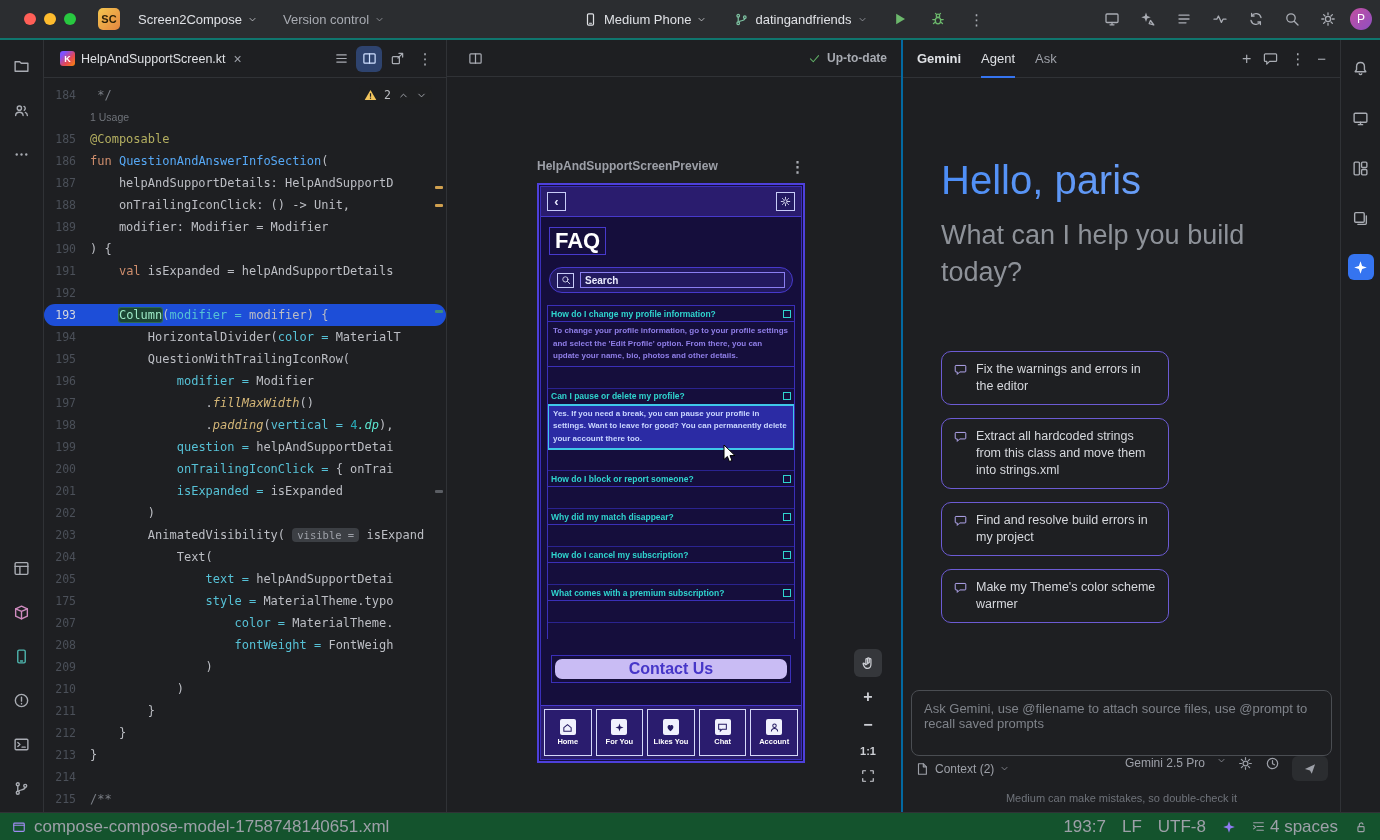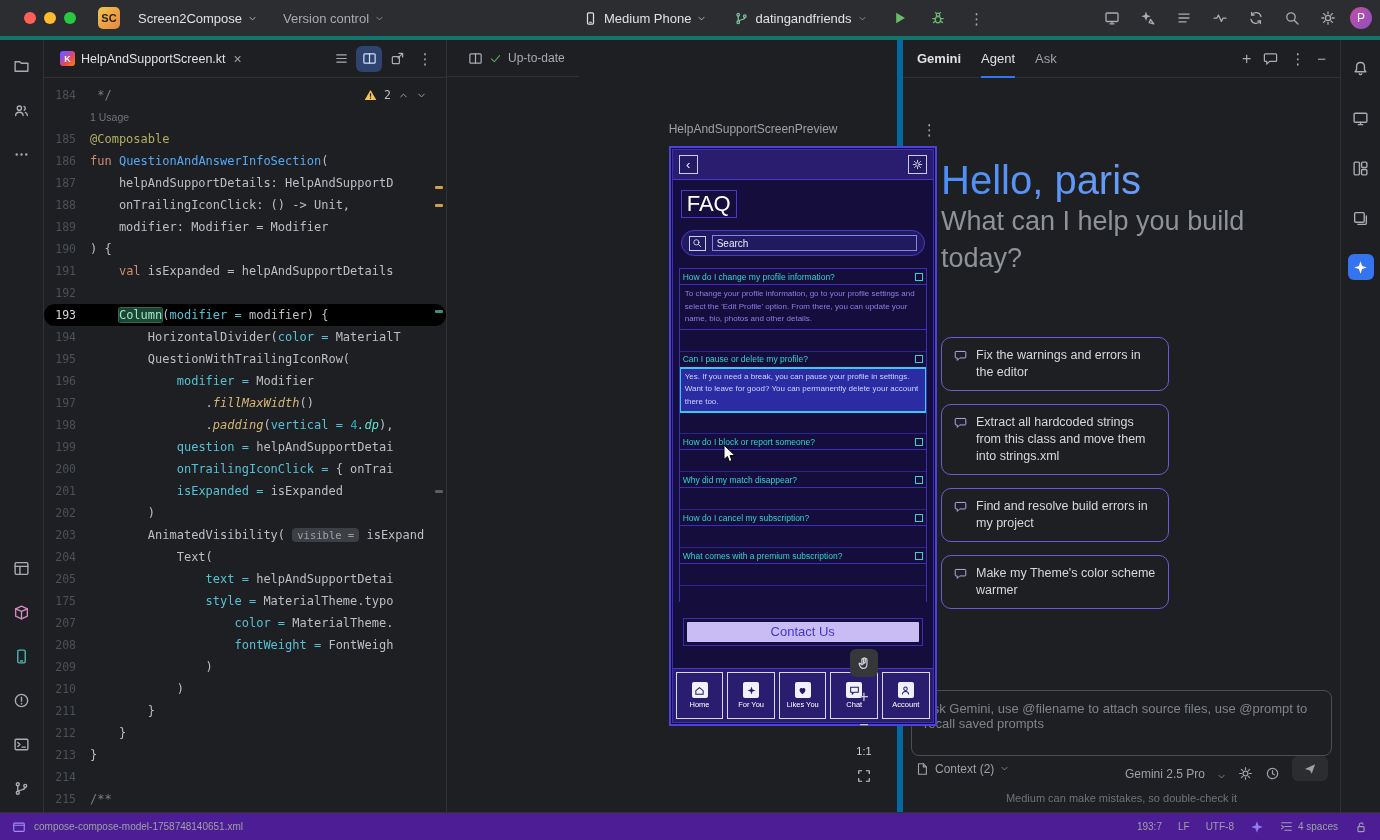--- a/index.html
+++ b/index.html
@@ -7,21 +7,21 @@
   body {
     width:1380px; height:840px; overflow:hidden; position:relative;
     background:#1E1F22; color:#CED0D6;
     font-family:"Liberation Sans", sans-serif; font-size:13px;
     -webkit-font-smoothing:antialiased;
   }
   svg.ic * { stroke:currentColor; fill:none; stroke-width:1.3; stroke-linecap:round; stroke-linejoin:round; }
   svg.ic .f { fill:currentColor; stroke:none; }
 
   
-  .titlebar { height:40px; background:#2B2D30; border-bottom:4px solid #0f766e;
+  .titlebar { height:40px; background:#2B2D30; border-bottom:2px solid #0f766e;
     display:flex; align-items:center; padding:0 10px 0 24px; gap:10px; position:relative; }
   .traffic { display:flex; gap:8px; margin-right:12px; }
   .tl { width:12px; height:12px; border-radius:50%; }
   .tl.r { background:#FF5F57; } .tl.y { background:#FEBC2E; } .tl.g { background:#28C840; }
   .logo-sc { width:22px; height:22px; border-radius:5px; background:linear-gradient(135deg,#F3C64F,#E5853F);
     color:#2D2008; font-weight:bold; font-size:11px; display:flex; align-items:center; justify-content:center; }
   .menu-item { display:flex; align-items:center; gap:6px; padding:4px 8px; border-radius:6px;
     font-size:13px; color:#DFE1E5; white-space:nowrap; }
   .menu-item.dim { color:#A8ABB2; }
   .tb-center { position:absolute; left:575px; display:flex; align-items:center; gap:12px; }
@@ -47,41 +47,41 @@
     background:linear-gradient(135deg,#7F52FF 20%,#E44857 60%,#F88909); display:flex; align-items:center; justify-content:center; }
   .tab-close { color:#9DA0A8; font-size:14px; margin-left:2px; }
   .tabbar-right { margin-left:auto; display:flex; align-items:center; gap:2px; }
   .tabbar-right .ibtn { width:26px; height:26px; }
   .ibtn.active-icon { background:#2E436E; color:#CFE0FF; }
 
   .code-area { flex:1; position:relative; overflow:hidden; padding-top:6px;
     font-family:"DejaVu Sans Mono", monospace; }
   .cl { display:flex; height:22px; line-height:22px; white-space:pre; font-size:12px; }
   .cl .g { width:46px; flex:none; text-align:right; padding-right:14px; color:#4B5059; font-size:11.5px; }
-  .cl.caret { background:#000000;border-radius:11px; }
+  .cl.caret { background:#1d4ed8;border-radius:11px; }
   .cl.caret .g { color:#D5D8DE; }
   .ct { margin:0; font:inherit; white-space:pre; }
   .tok-pl  { color:#BCBEC4; }
   .tok-cmt { color:#7A7E85; }
   .tok-ann { color:#B3AE60; }
   .tok-kw  { color:#CF8E6D; }
   .tok-fn  { color:#56A8F5; }
   .tok-na  { color:#56C1D6; }
   .tok-num { color:#2AACB8; }
   .tok-prop{ color:#5eead4; font-style:italic; }
   .tok-ext { color:#D5B778; font-style:italic; }
   .tok-hl  { color:#9CE8C5; background:#1C4534; box-shadow:0 0 0 1px #2E6B52; border-radius:2px; }
   .tok-chip{ background:#3C3F44; color:#9DA0A8; border-radius:4px; padding:1px 5px; font-size:10.5px; }
   .tok-inlayhint { color:#6F737A; font-size:10.5px; font-family:"Liberation Sans",sans-serif; }
   .lens { position:absolute; top:8px; right:14px; display:flex; align-items:center; gap:7px;
     font-size:11.5px; color:#BCBEC4; background:rgba(30,31,34,.92); padding:2px 5px; border-radius:4px; z-index:5; }
   .stripe { position:absolute; right:3px; width:8px; height:3px; border-radius:1px; z-index:4; }
 
   
-  .preview-pane { flex:1; display:flex; border-right:6px solid #0369a1; position:relative; }
+  .preview-pane { flex:1; display:flex; flex-direction:column; border-right:2px solid #0369a1; position:relative;font-weight:bold; }
   .preview-toolbar { height:37px; border-bottom:1px solid #303236; display:flex; align-items:center; padding:0 14px; }
   .uptodate { margin-left:auto; display:flex; align-items:center; gap:6px; font-size:12px; color:#A8ABB2; }
   .preview-canvas { flex:1; position:relative; background:#1E1F22; }
   .preview-label { position:absolute; left:90px; top:82px; width:268px; display:flex; justify-content:space-between;
     font-size:12px; color:#9DA0A8; }
   .phone { position:absolute; left:90px; top:106px; width:268px; height:580px;
     background:#150E3C; border:2px solid #4E40DC; display:flex; }
   .phone-inner { flex:1; margin:1px; border:1px solid #3A2FB8; display:flex; flex-direction:column; overflow:hidden; }
   .p-appbar { height:30px; background:#2A1C6E; border-bottom:1px solid #4739CC; display:flex;
     align-items:center; justify-content:space-between; padding:0 6px; flex:none; }
@@ -96,21 +96,21 @@
   .p-search-input { flex:1; border:1px solid #8A7FF0; height:16px; line-height:15px; font-size:10px; color:#E9EBFD; padding:0 4px; }
   .p-list { flex:1; margin:12px 6px 0; border:1px solid #3A2FB8; border-bottom:none; display:flex;
     flex-direction:column; overflow:hidden; }
   .p-q { height:16px; flex:none; border-bottom:1px solid #3A2FB8; display:flex; align-items:center;
     justify-content:space-between; padding:0 3px; color:#2FD4CE; font-size:8.5px; }
   .p-qbox { width:8px; height:8px; border:1px solid #2FD4CE; flex:none; }
   .p-a { flex:none; border-bottom:1px solid #3A2FB8; padding:3px 5px; color:#8F7EE8; font-size:8px; line-height:12.5px; }
   .p-a.hl { background:#2B2BA4; outline:2px solid #3FC8E8; outline-offset:-1px; color:#C9D6FF; }
   .p-gap { height:22px; flex:none; border-bottom:1px solid #2A2390; }
   .p-contact-wrap { margin:16px 10px 22px; border:1px solid #3A2FB8; padding:3px; flex:none; }
-  .p-contact { background:#C9BCF4; border-radius:1px; text-align:center; color:#4636C8; font-size:13px; line-height:20px; }
+  .p-contact { background:#C9BCF4; border-radius:7px; text-align:center; color:#4636C8; font-size:16px; line-height:20px; }
   .p-nav { height:54px; flex:none; background:#2A1C6E; border-top:1px solid #4739CC; display:flex; padding:0 1px; }
   .p-nav-item { flex:1; margin:3px 2px; border:1px solid #D6D9FA; display:flex; flex-direction:column;
     align-items:center; justify-content:center; gap:2px;text-align:center; }
   .p-nav-ic { width:16px; height:16px; background:#F0F1FD; border-radius:2px; display:flex; align-items:center; justify-content:center; }
   .p-nav-label { color:#FFFFFF; font-size:7.5px; white-space:nowrap; }
   .zoomctl { position:absolute; right:19px; bottom:26px; display:flex; flex-direction:column; align-items:center; gap:12px; }
   .hand-btn { width:28px; height:28px; border-radius:6px; background:#35373B; color:#CED0D6;
     display:flex; align-items:center; justify-content:center; }
   .zbtn { color:#CED0D6; font-size:16px; line-height:1; text-align:center; }
   .zratio { font-size:11px; color:#CED0D6; }
@@ -120,44 +120,44 @@
   .g-header { height:38px; border-bottom:1px solid #303236; display:flex; align-items:stretch; padding:0 14px; gap:20px; }
   .g-header > * { display:flex; align-items:center; }
   .g-title { font-size:13px; font-weight:bold; color:#DFE1E5; }
   .g-tab { font-size:13px; color:#9DA0A8; border-bottom:2px solid transparent; margin-bottom:-1px; }
   .g-tab.active { color:#DFE1E5; border-bottom-color:#3574F0; }
   .g-header-icons { margin-left:auto; gap:12px; color:#A9ACB3; }
   .g-body { flex:1; display:flex; flex-direction:column; padding:0 8px 8px; overflow:hidden; }
   .g-hero { padding-left:30px; }
   .g-greeting { margin-top:80px; font-size:40px; font-weight:500;
     background:linear-gradient(90deg,#4C8DF6,#85AEF8); -webkit-background-clip:text; background-clip:text; color:transparent; }
-  .g-sub { font-size:27px; line-height:37px; color:#8E9299; max-width:330px; }
+  .g-sub { margin-top:14px; font-size:27px; line-height:37px; color:#8E9299; max-width:330px; }
   .g-cards { margin-top:60px; margin-left:30px; display:flex; flex-direction:column; gap:13px; }
   .g-card { width:228px; border:1px solid #6C5BD4; border-radius:10px; padding:9px 12px;
     display:flex; gap:9px; align-items:flex-start; font-size:12.5px; line-height:17px; color:#D6D8DD; }
   .g-card svg { flex:none; margin-top:2px; }
   .g-bottom { margin-top:auto; }
   .g-input { border:1px solid #4A4D52; border-radius:8px; height:66px; padding:8px 10px; }
   .g-input textarea { width:100%; height:100%; background:transparent; border:none; outline:none; resize:none;
     font-family:"Liberation Sans",sans-serif; font-size:13px; color:#D6D8DD; }
   .g-input textarea::placeholder { color:#7F838A; }
   .g-ctx-row { display:flex; align-items:center; gap:6px; margin-top:0; font-size:12px; color:#9DA0A8; padding:0 4px; }
-  .g-ctx-right { margin-left:auto; display:flex; align-items:flex-end; gap:12px; }
+  .g-ctx-right { margin-left:auto; display:flex; align-items:flex-start; gap:12px; }
   .send-btn { width:36px; height:25px; border-radius:6px; background:#2B2D30; display:flex; align-items:center; justify-content:center; }
   .g-disclaimer { text-align:center; font-size:11px; color:#6F737A; margin-top:11px; }
 
   
   .right-bar { width:40px; border-left:1px solid #303236; display:flex; flex-direction:column;
     align-items:center; padding:14px 0; gap:22px; }
   .gemini-btn { width:26px; height:26px; border-radius:6px; background:#3574F0; color:#fff;
     display:flex; align-items:center; justify-content:center; }
 
   
   .statusbar { height:28px; border-top:1px solid #303236; display:flex; align-items:center;
-    padding:0 12px; font-size:10px; color:#9DA0A8; gap:8px; background:#4c1d95; }
+    padding:0 12px; font-size:17px; color:#9DA0A8; gap:8px; background:#14532d; }
   .sb-right { margin-left:auto; display:flex; align-items:center; gap:16px; }
   .sb-item { display:flex; align-items:center; gap:5px; }
 
   .cursor { position:absolute; left:722px; top:444px; z-index:99; }
 </style>
 </head>
 <body>
 
 <header class="titlebar">
   <div class="traffic">

